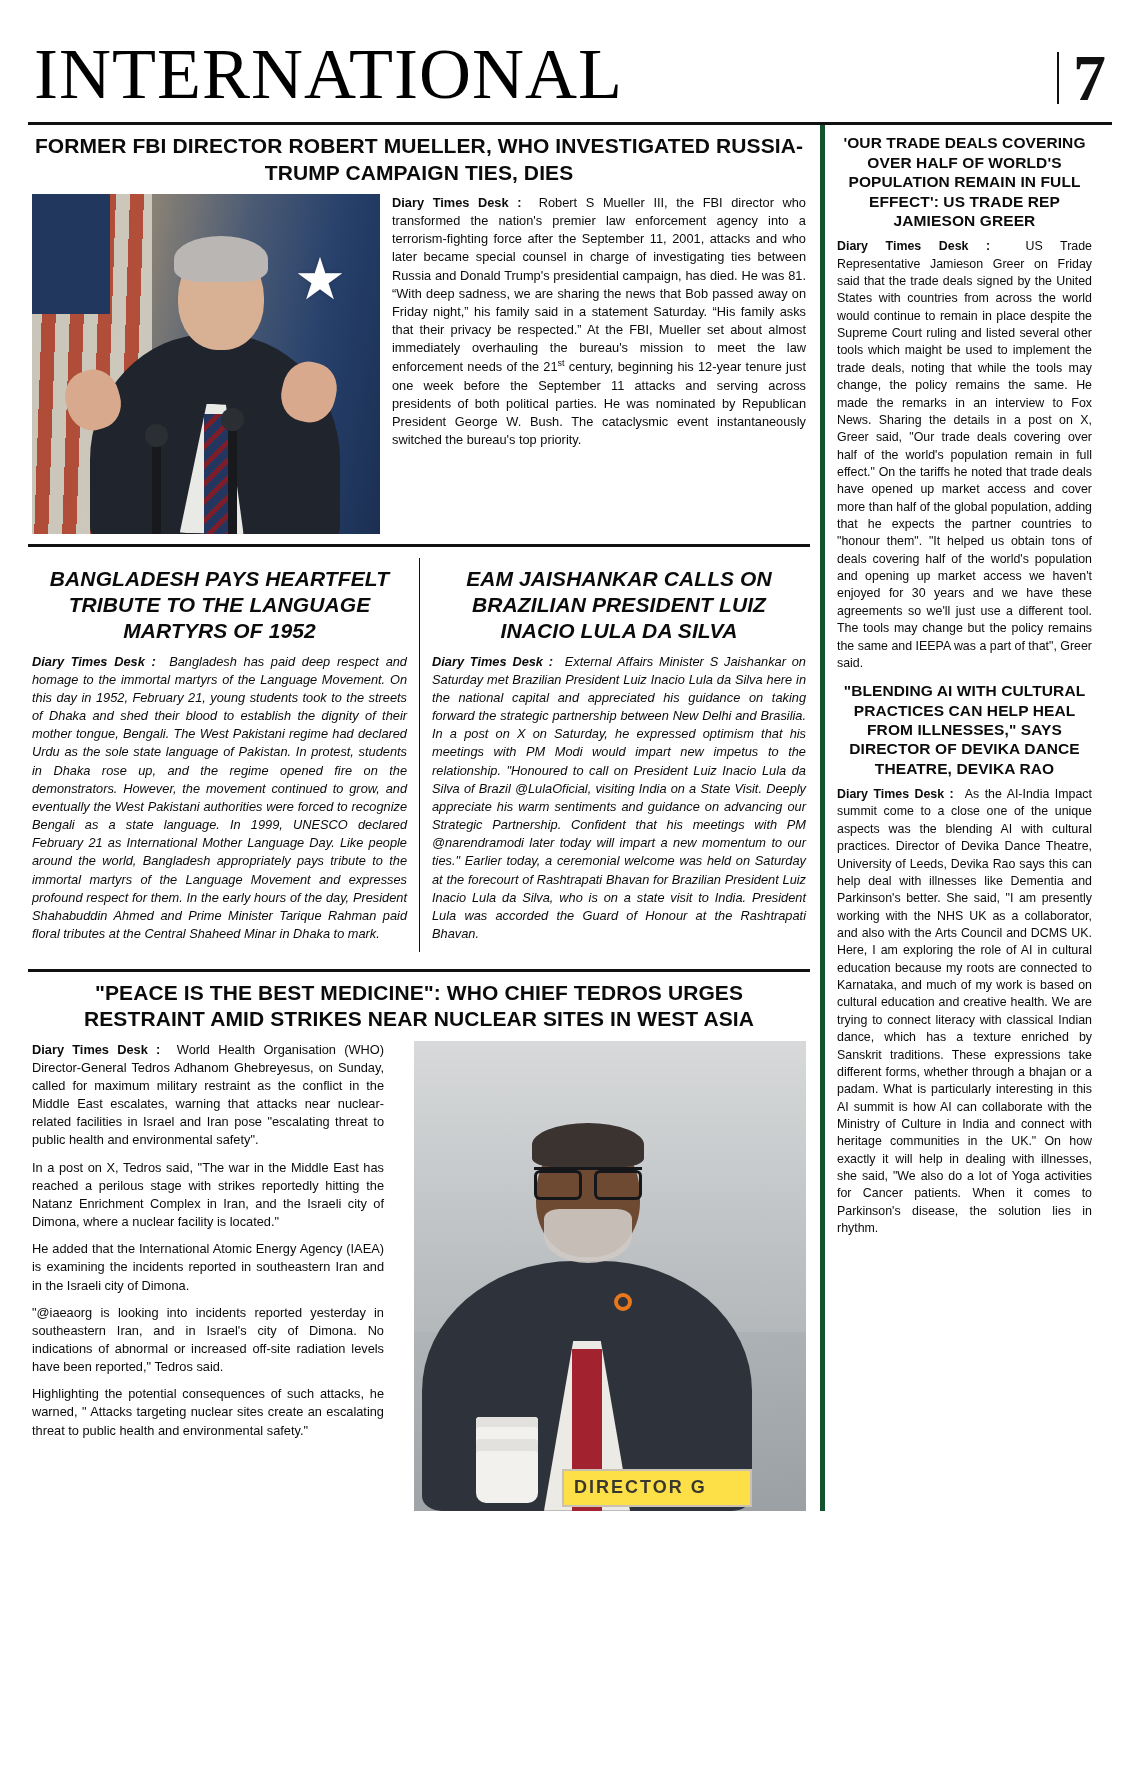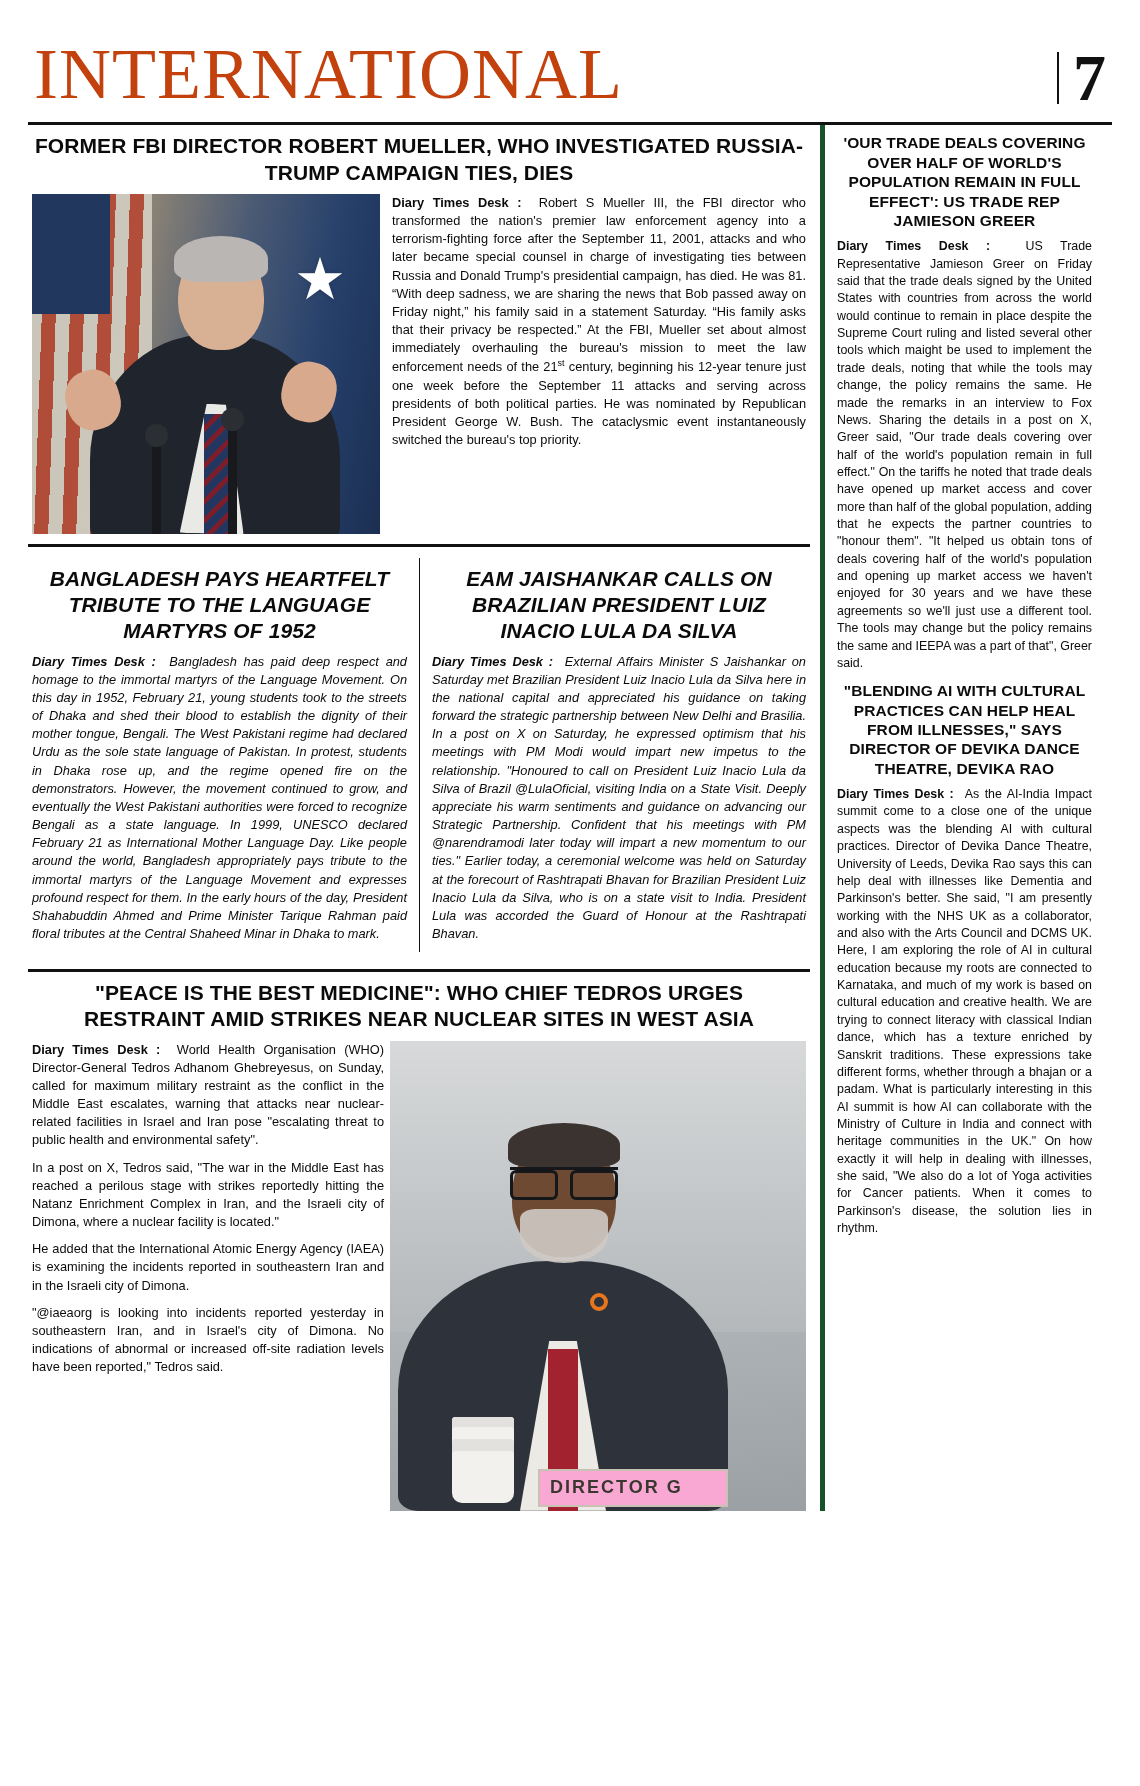--- a/index.html
+++ b/index.html
@@ -26,21 +26,21 @@
     align-items: flex-end;
     justify-content: space-between;
     padding: 10px 6px 6px 6px;
   }
   .masthead-title {
     font-family: "Liberation Serif", serif;
     font-size: 72px;
     letter-spacing: 1px;
     line-height: 0.95;
     font-weight: 400;
-    color: #c2410c;
+    color: #000000;
     white-space: nowrap;
   }
   .masthead-right {
     display: flex;
     align-items: center;
     gap: 10px;
     padding-bottom: 4px;
   }
   .brand-block { text-align: center; padding-right: 10px; }
   .brand-name {
@@ -166,21 +166,21 @@
   }
 
   
   .band2 { display: flex; padding: 11px 4px; font-style: italic; }
   .band2 .col { width: 50%; }
   .band2 .col.first { padding-right: 12px; }
   .band2 .col.second { padding-left: 12px; }
 
   
   .story4 { padding: 0 4px; }
-  .story4 .cols { display: flex; gap: 6px; }
+  .story4 .cols { display: flex; gap: 30px; }
   .story4 .txt { width: 352px; }
   .story4 .photo { flex: 1; }
 
   .tedros { height: 470px; }
   .tedros .bg {
     position: absolute; inset: 0;
     background: linear-gradient(175deg,#cfd2d4 0%,#b9bdc0 40%,#9aa0a4 100%);
   }
   .tedros .panel {
     position: absolute; left: 0; top: 0; width: 100%; height: 62%;
@@ -224,21 +224,21 @@
     position: absolute; left: 200px; top: 252px; width: 18px; height: 18px;
     border: 4px solid #e8761d; border-radius: 50%;
   }
   .tedros .cups {
     position: absolute; left: 62px; bottom: 8px; width: 62px; height: 86px;
     background: #f2f1ee; border-radius: 4px 4px 10px 10px;
     box-shadow: inset 0 10px 0 #e3e1dd, inset 0 22px 0 #f2f1ee, inset 0 34px 0 #e3e1dd;
   }
   .tedros .nameplate {
     position: absolute; left: 148px; bottom: 4px; width: 190px; height: 38px;
-    background: #f9a8d4; border: 2px solid #c9c2b4;
+    background: #fde047; border: 2px solid #c9c2b4;
   }
   .tedros .nameplate span {
     position: absolute; left: 10px; top: 6px;
     font-family: "Liberation Sans", sans-serif;
     font-weight: 700; font-size: 18px; letter-spacing: 2px; color: #3a3730;
   }
 
   
   .right-zone h2.head { font-size: 15.5px; }
   .right-zone p.body { font-size: 12.4px; line-height: 1.4; }
@@ -304,20 +304,21 @@
       <div class="rule-thick" style="margin-top:6px;"></div>
 
       <div class="story4">
         <h2 class="head">"PEACE IS THE BEST MEDICINE": WHO CHIEF TEDROS URGES RESTRAINT AMID STRIKES NEAR NUCLEAR SITES IN WEST ASIA</h2>
         <div class="cols">
           <div class="txt">
             <p class="body"><span class="desk">Diary Times Desk :</span>&nbsp;&nbsp;<span>World Health Organisation (WHO) Director-General Tedros Adhanom Ghebreyesus, on Sunday, called for maximum military restraint as the conflict in the Middle East escalates, warning that attacks near nuclear-related facilities in Israel and Iran pose "escalating threat to public health and environmental safety".</span></p>
             <p class="body">In a post on X, Tedros said, "The war in the Middle East has reached a perilous stage with strikes reportedly hitting the Natanz Enrichment Complex in Iran, and the Israeli city of Dimona, where a nuclear facility is located."</p>
             <p class="body">He added that the International Atomic Energy Agency (IAEA) is examining the incidents reported in southeastern Iran and in the Israeli city of Dimona.</p>
             <p class="body">"@iaeaorg is looking into incidents reported yesterday in southeastern Iran, and in Israel's city of Dimona. No indications of abnormal or increased off-site radiation levels have been reported," Tedros said.</p>
+            <p class="body">Highlighting the potential consequences of such attacks, he warned, " Attacks targeting nuclear sites create an escalating threat to public health and environmental safety."</p>
           </div>
           <div class="photo">
             <div class="photo-frame tedros">
               <div class="bg"></div>
               <div class="panel"></div>
               <div class="suit"></div>
               <div class="shirt"></div>
               <div class="tie"></div>
               <div class="head"></div>
               <div class="hair"></div>

